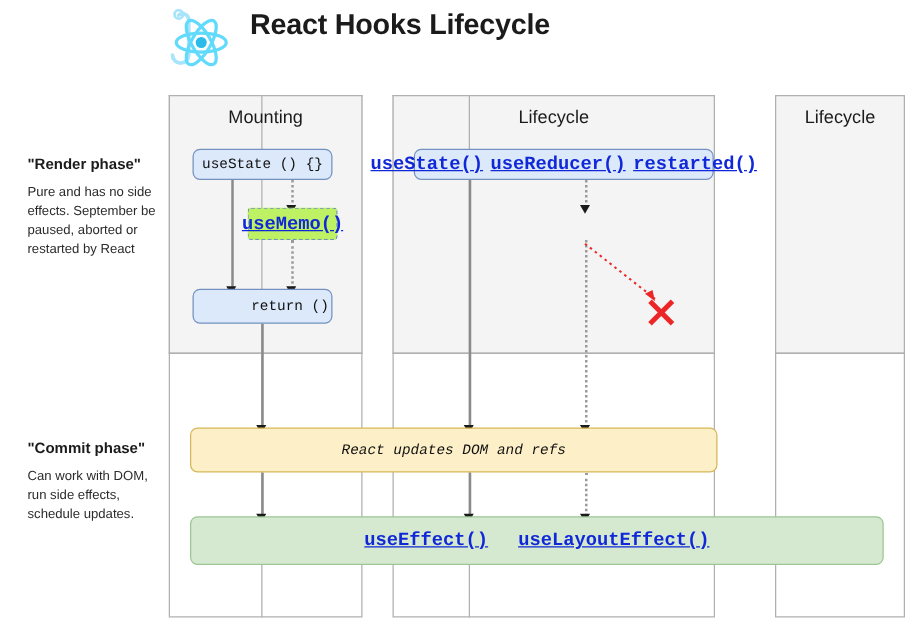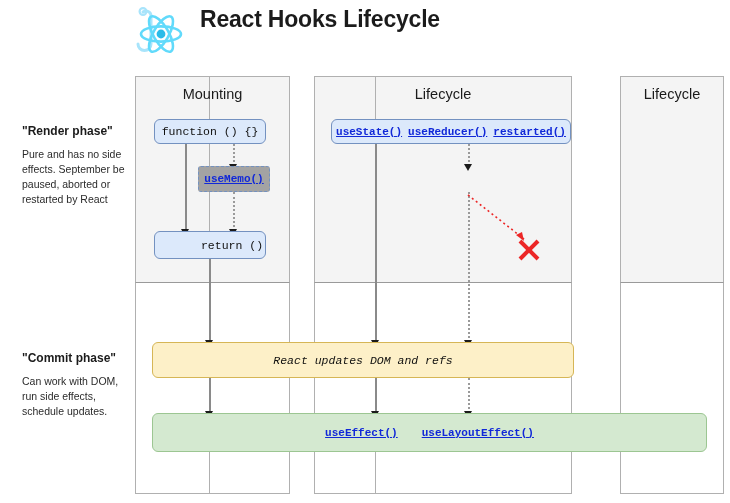--- a/index.html
+++ b/index.html
@@ -92,39 +92,39 @@
     font-family: "Liberation Mono", monospace;
     font-size: 11.5px;
     border-radius: 6px;
   }
   .node-blue {
     background: #dce9fb;
     border: 1px solid #7391c0;
     color: #10100f;
   }
   .node-dashed {
-    background: #a3a3a3;
+    background: #bef264;
     border: 1px dashed #7391c0;
     border-radius: 3px;
   }
   .node-yellow {
     background: #fdf0c8;
     border: 1px solid #d6b656;
     color: #10100f;
     font-style: italic;
   }
   .node-green {
     background: #d4e9d0;
     border: 1px solid #9cc692;
   }
   .hook-link {
     color: #1128d8;
     text-decoration: underline;
     font-family: "Liberation Mono", monospace;
-    font-size: 11px;
+    font-size: 15px;
     font-weight: bold;
     cursor: pointer;
   }
   .hook-link + .hook-link { margin-left: 6px; }
   .gap-wide { margin-left: 24px !important; }
 
   
   .vline-solid { background: #8a8a8a; width: 1.5px; }
   .vline-dotted {
     width: 0;
@@ -217,21 +217,21 @@
     <line x1="2" y1="2" x2="58" y2="46" stroke="#ec2626" stroke-width="1.6" stroke-dasharray="2,3"></line>
     <polygon points="58,48 50,42 56,39" fill="#ec2626"></polygon>
   </svg>
   <div class="abs" id="x-mark" style="left:516px; top:237px;">
     <svg width="26" height="26" viewBox="0 0 26 26">
       <line x1="4" y1="4" x2="22" y2="22" stroke="#ec2626" stroke-width="4" stroke-linecap="butt"></line>
       <line x1="22" y1="4" x2="4" y2="22" stroke="#ec2626" stroke-width="4" stroke-linecap="butt"></line>
     </svg>
   </div>
 
-  <div class="abs node node-blue" style="left:154px; top:119px; width:112px; height:25px;">function () {}</div>
+  <div class="abs node node-blue" style="left:154px; top:119px; width:112px; height:25px;">useState () {}</div>
 
   <div class="abs node node-dashed" style="left:198px; top:166px; width:72px; height:26px;">
     <span class="hook-link">useMemo()</span>
   </div>
 
   <div class="abs node node-blue" style="left:154px; top:231px; width:112px; height:28px;padding-left:44px;">return ()</div>
 
   <div class="abs node node-blue" style="left:331px; top:119px; width:240px; height:25px;">
     <span class="hook-link">useState()</span>
     <span class="hook-link">useReducer()</span>

